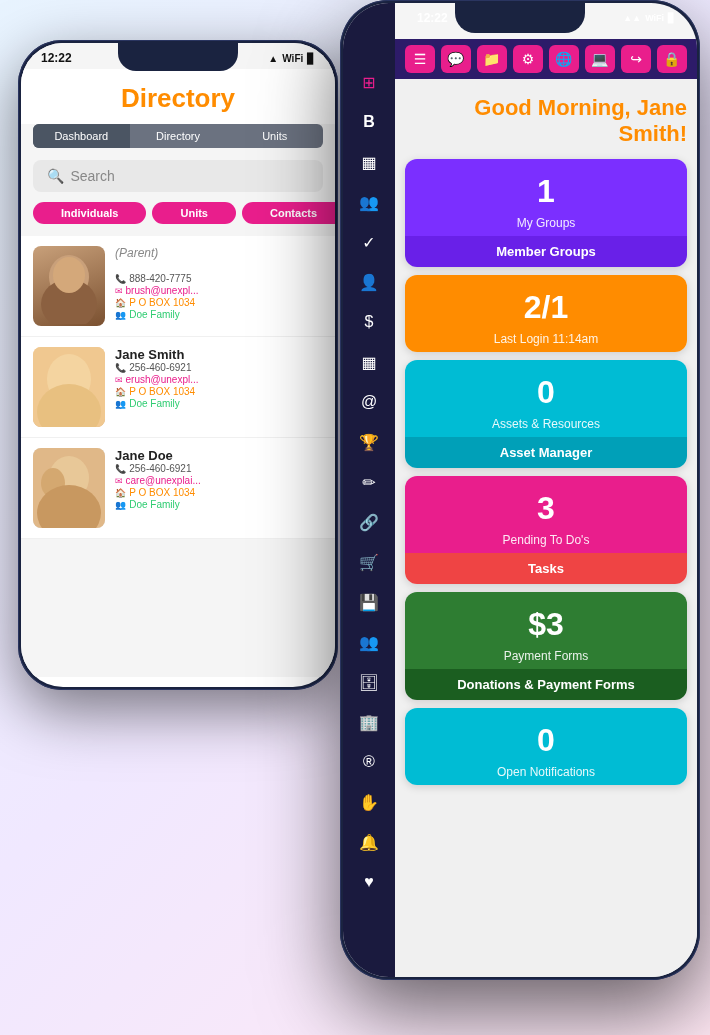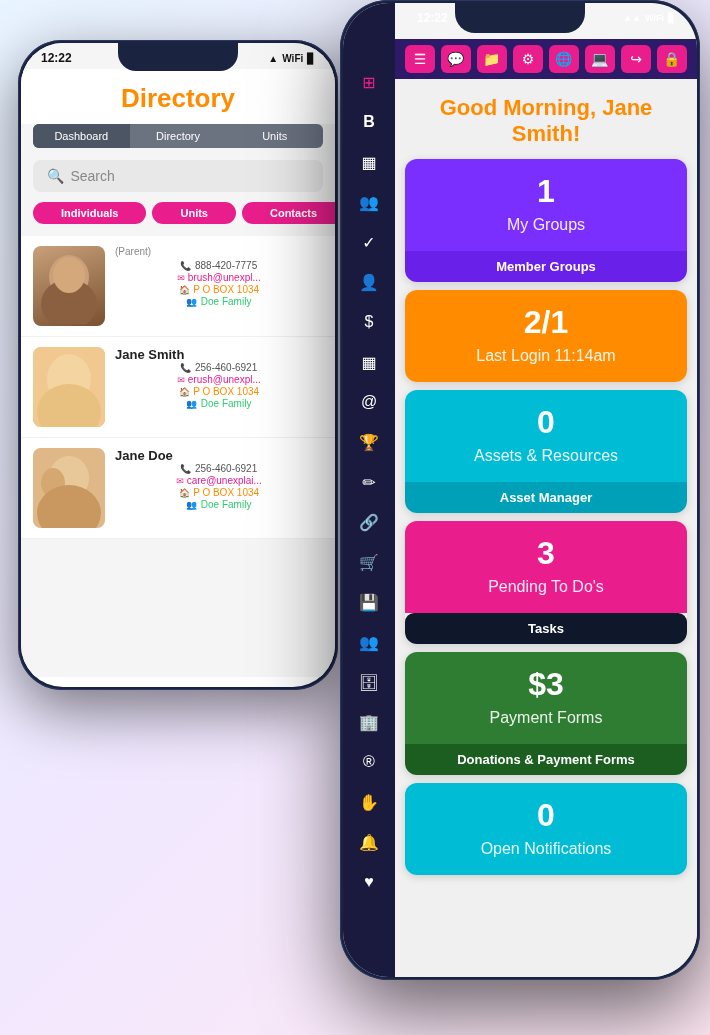--- a/index.html
+++ b/index.html
@@ -168,32 +168,32 @@
     .contact-info {
       flex: 1;
       min-width: 0;
     }
     .contact-name {
       font-size: 13px;
       font-weight: 700;
       color: #222;
     }
     .contact-role {
-      font-size: 10px;
+      font-size: 12px;
       color: #888;
-      margin-bottom: 3px;
+      margin-bottom: 13px;
+      font-style: italic;
     }
     .contact-detail {
       font-size: 10px;
       color: #555;
       margin-bottom: 1px;
       white-space: nowrap;
       overflow: hidden;
       text-overflow: ellipsis;
-      text-align: center;
     }
     .contact-detail .icon {
       margin-right: 3px;
       font-size: 9px;
     }
     .contact-detail.pink { color: #e91e8c; }
     .contact-detail.orange { color: #ff8c00; }
     .contact-detail.green { color: #2ecc71; }
 
     
@@ -300,21 +300,21 @@
     
     .main-scroll {
       flex: 1;
       overflow-y: auto;
       background: #f0f0f0;
       scrollbar-width: none;
     }
     .main-scroll::-webkit-scrollbar { display: none; }
 
     .greeting {
-      text-align: center;
+      text-align: right;
       font-size: 22px;
       font-weight: 700;
       color: #ff8c00;
       padding: 16px 10px 12px;
       background: #f0f0f0;
     }
 
     .card {
       margin: 0 10px 8px;
       border-radius: 12px;
@@ -324,41 +324,41 @@
     .card-top {
       padding: 14px 10px 6px;
       text-align: center;
       color: #fff;
       font-size: 32px;
       font-weight: 700;
     }
     .card-sub {
       text-align: center;
       color: rgba(255,255,255,0.9);
-      font-size: 16px;
-      padding-bottom: 17px;
+      font-size: 12px;
+      padding-bottom: 6px;
     }
     .card-bottom {
       text-align: center;
       color: #fff;
       font-size: 13px;
       font-weight: 600;
       padding: 8px 10px;
     }
     .card.purple .card-top, .card.purple .card-sub { background: #7b2fff; }
     .card.purple .card-bottom { background: #6920e8; }
 
     .card.orange .card-top, .card.orange .card-sub { background: #ff8c00; }
     .card.orange .card-bottom { background: #e07800; }
 
     .card.teal .card-top, .card.teal .card-sub { background: #00bcd4; }
     .card.teal .card-bottom { background: #00a0b8; }
 
     .card.pink .card-top, .card.pink .card-sub { background: #e91e8c; }
-    .card.pink .card-bottom { background: #0f172a; border-radius: 9px; }
+    .card.pink .card-bottom { background: #ef4444; }
 
     .card.green .card-top, .card.green .card-sub { background: #2e7d32; }
     .card.green .card-bottom { background: #1b5e20; }
 
     .card.cyan .card-top, .card.cyan .card-sub { background: #00bcd4; }
   </style>
 </head>
 <body>
 
 <div class="phones-wrapper">

